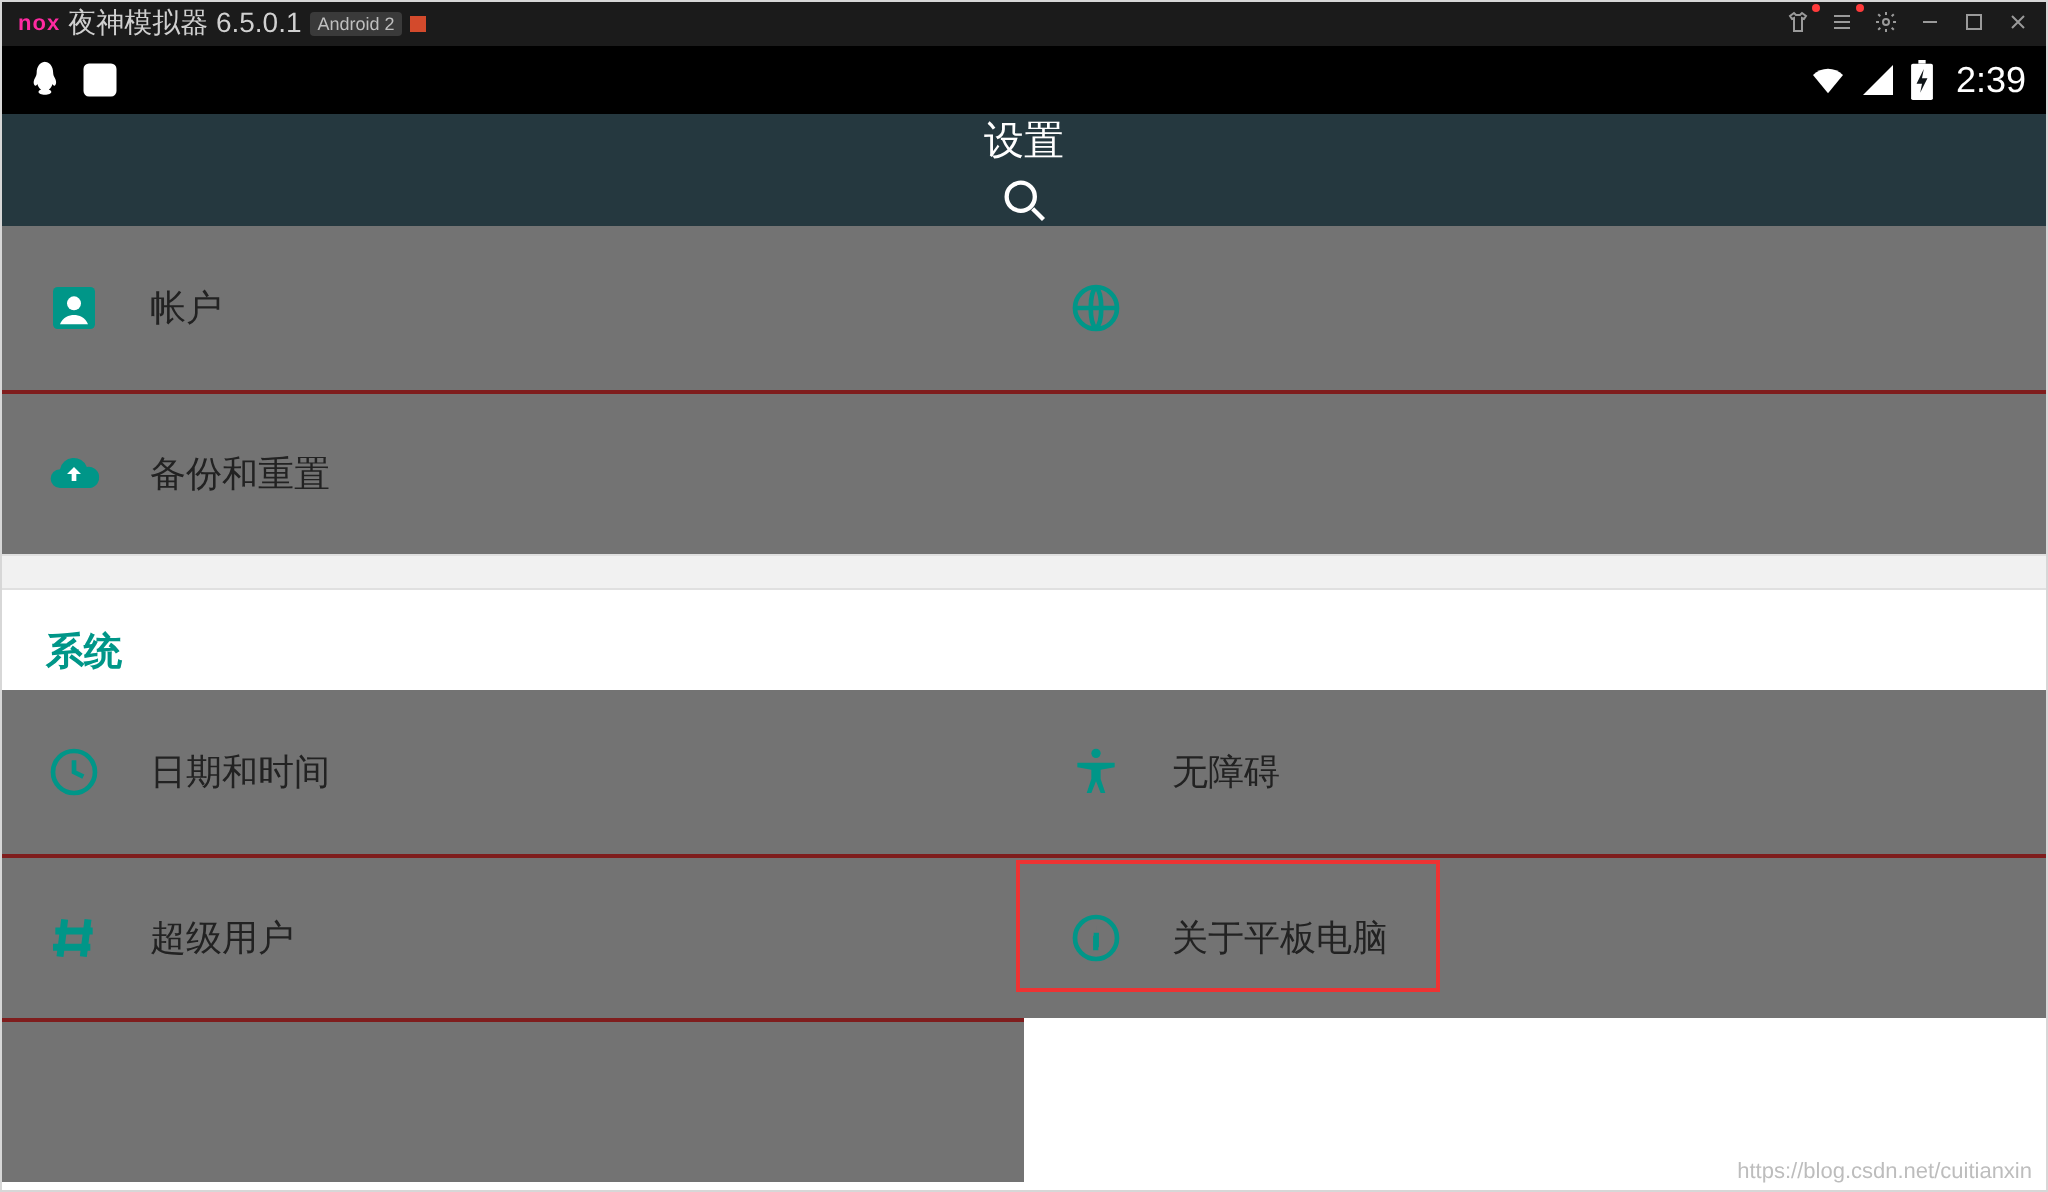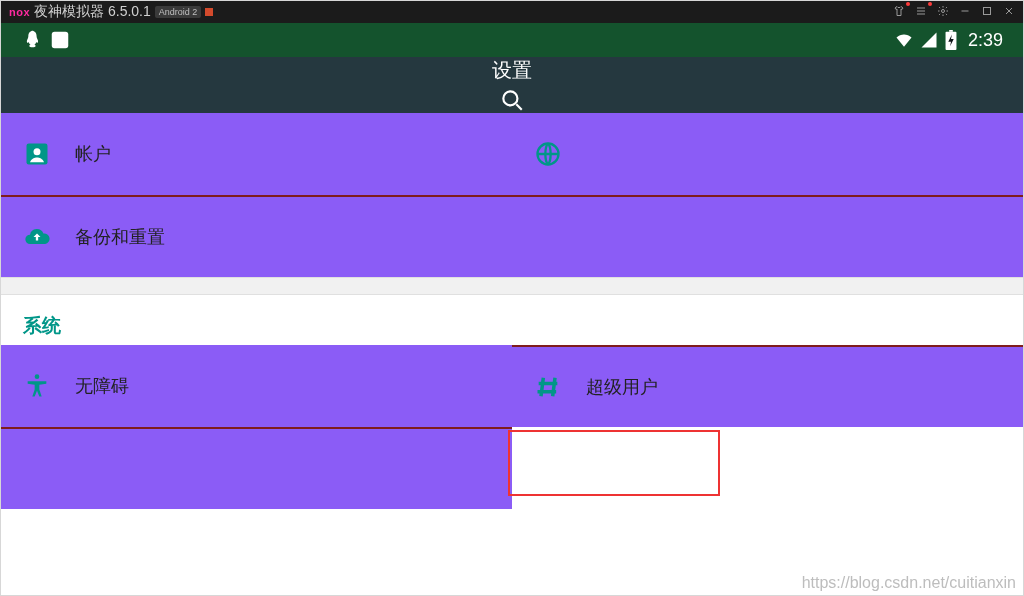--- a/index.html
+++ b/index.html
@@ -13,44 +13,44 @@
   .nox-left { display: flex; align-items: center; gap: 4px; }
   .nox-logo { color: #ff2aa1; font-weight: 700; font-size: 11px; letter-spacing: .5px; }
   .nox-name { color: #d0d0d0; font-size: 14px; }
   .nox-badge { background: #3a3a3a; color: #bfbfbf; border-radius: 2px; padding: 1px 4px; font-size: 9px; }
   .nox-red { width: 8px; height: 8px; background: #d34a2c; }
   .nox-right { display: flex; align-items: center; gap: 10px; }
   .nox-ctl { color: #8a8a8a; font-size: 12px; line-height: 1; }
   .nox-right .dot { position: relative; }
   .nox-right .dot::after { content:''; position:absolute; top:-3px; right:-5px; width:4px;height:4px;background:#ff3b3b;border-radius:50%; }
   
-  .status-bar { height: 34px; background: #14532d; color: #fff; display: flex; align-items: center; justify-content: space-between; padding: 0 20px; }
+  .status-bar { height: 34px; background: #000000; color: #fff; display: flex; align-items: center; justify-content: space-between; padding: 0 10px; }
   .status-left { display: flex; align-items: center; gap: 6px; }
   .status-right { display: flex; align-items: center; gap: 6px; }
   .penguin-icon svg, .square-icon svg, .wifi-icon svg, .signal-icon svg, .battery-icon svg, .search-big svg { display: block; }
   .status-time { font-size: 18px; font-weight: 500; color: #fff; margin-left: 4px; }
   
   .app-bar { height: 56px; background: #25383f; color: #fff; display: flex; align-items: center; justify-content: space-between; padding: 0 20px; flex-direction: column; }
   .app-title { font-size: 20px; font-weight: 400; }
   .search-big { cursor: pointer; }
   
   .content { flex: 1; background: #fff; overflow: hidden; }
   .section1 { display: grid; grid-template-columns: 1fr 1fr; }
-  .row { height: 82px; display: flex; align-items: center; padding: 0 22px; background: #8b5cf6; }
+  .row { height: 82px; display: flex; align-items: center; padding: 0 22px; background: #737373; }
   .row .ic { width: 52px; display:flex; align-items:center; justify-content:flex-start; }
   .row .lbl { font-size: 18px; color: #222; }
   .sep-top { border-top: 2px solid #7f1d1d; }
   .gap { height: 18px; background: #f1f1f1; border-top:1px solid #e0e0e0; border-bottom:1px solid #e0e0e0; }
   .section-header { padding: 18px 22px 6px 22px; color: #009688; font-size: 19px; font-weight: 600; }
   .section2 { display: grid; grid-template-columns: 1fr 1fr; }
   .highlight-box {
     position: absolute; border: 2px solid #e33; pointer-events: none;
     left: 508px; top: 430px; width: 212px; height: 66px;
   }
-  .watermark { position:absolute; right:8px; bottom:4px; color:#bdbdbd; font-size:16px; pointer-events:none; }
+  .watermark { position:absolute; right:8px; bottom:4px; color:#bdbdbd; font-size:11px; pointer-events:none; }
 </style>
 </head>
 <body>
 
 <div class="window">
 
   <div class="nox-titlebar">
     <div class="nox-left">
       <span class="nox-logo">nox</span>
       <span class="nox-name">夜神模拟器 6.5.0.1</span>
@@ -170,35 +170,53 @@
       <div class="row sep-top"></div>
     </div>
 
     <div class="gap"></div>
 
     <div class="section-header">系统</div>
 
     <div class="section2">
       <div class="row">
         <span class="ic">
+          <svg width="28" height="28" viewBox="0 0 24 24" fill="none" stroke="#009688" stroke-width="2">
+              <circle cx="12" cy="12" r="9"></circle>
+              <path d="M12 7v5l4 2"></path>
+            </svg>
+        </span>
+        <span class="lbl">日期和时间</span>
+      </div>
+      <div class="row">
+        <span class="ic">
           <svg width="28" height="28" viewBox="0 0 24 24" fill="#009688">
               <circle cx="12" cy="4" r="2"></circle>
               <path d="M4 8h16v2l-6 1v4l2 6h-2l-2-5-2 5H8l2-6v-4L4 10V8z"></path>
             </svg>
         </span>
         <span class="lbl">无障碍</span>
       </div>
       <div class="row sep-top">
         <span class="ic">
           <svg width="28" height="28" viewBox="0 0 24 24" fill="none" stroke="#009688" stroke-width="3">
               <path d="M8 4L6 20M18 4l-2 16M4 9h16M3 16h16"></path>
             </svg>
         </span>
         <span class="lbl">超级用户</span>
       </div>
+      <div class="row sep-top">
+        <span class="ic">
+          <svg width="28" height="28" viewBox="0 0 24 24" fill="none" stroke="#009688" stroke-width="2">
+              <circle cx="12" cy="12" r="9"></circle>
+              <path d="M12 8h.01M11 11h1v5h1" stroke-width="2.5"></path>
+            </svg>
+        </span>
+        <span class="lbl">关于平板电脑</span>
+      </div>
       <div class="row sep-top"></div>
     </div>
 
   </div>
 
   <div class="highlight-box"></div>
   <div class="watermark">https://blog.csdn.net/cuitianxin</div>
 
 </div>
 

